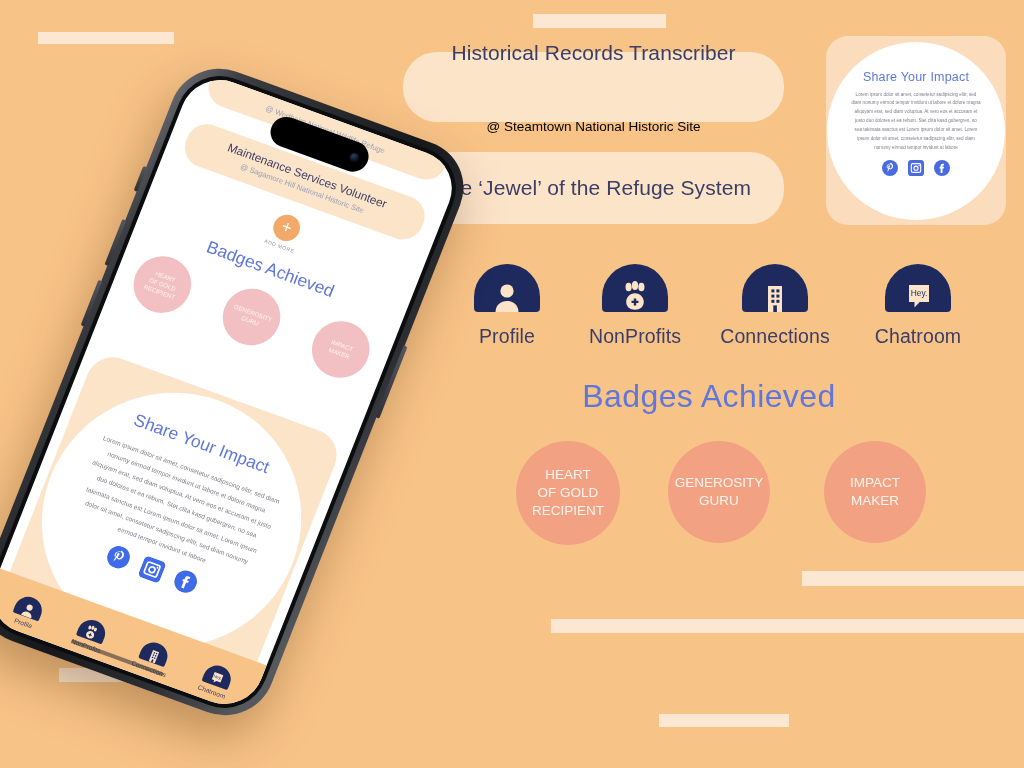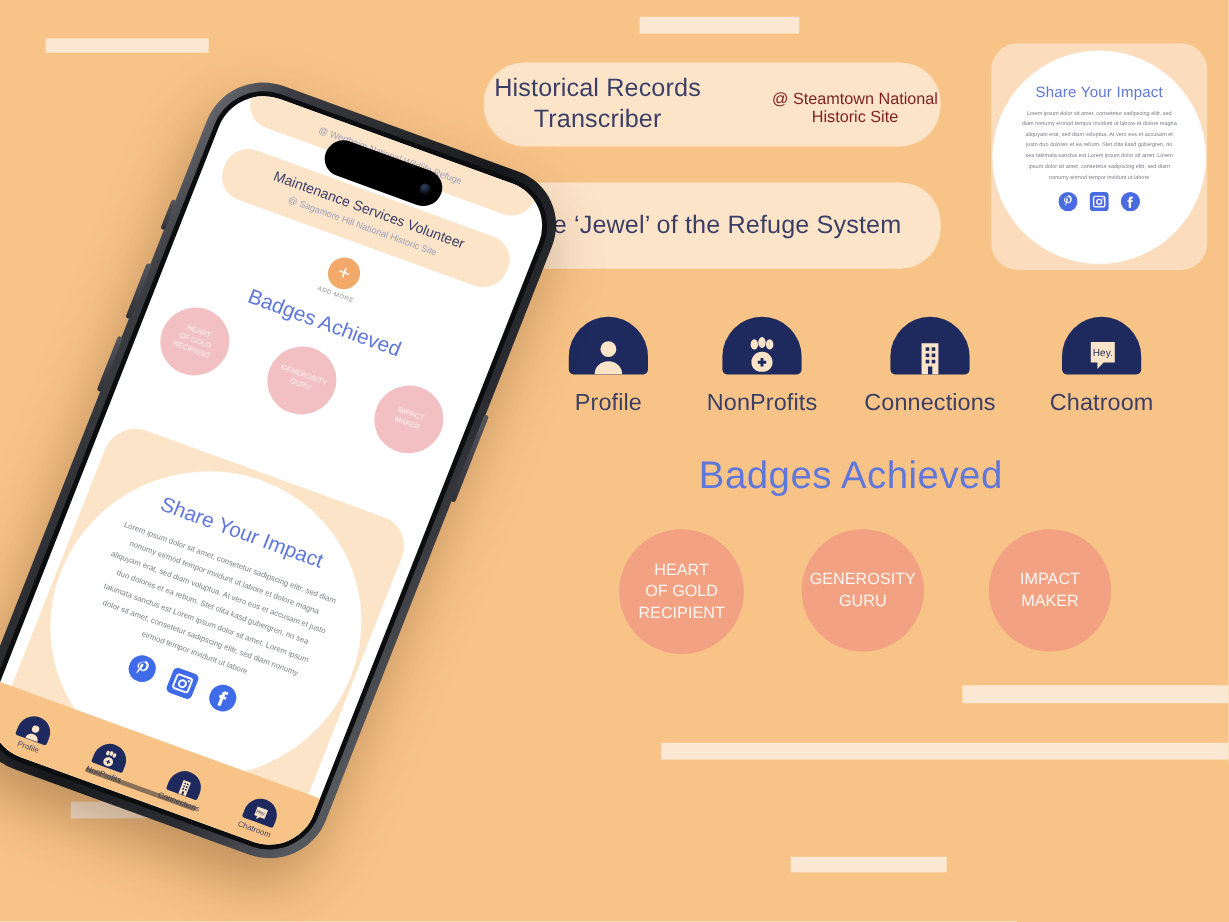--- a/index.html
+++ b/index.html
@@ -19,29 +19,29 @@
   .d2{ left:533px; top:14px;  width:133px; height:14px; }
   .d3{ left:802px; top:571px; width:222px; height:15px; }
   .d4{ left:551px; top:619px; width:473px; height:14px; }
   .d5{ left:8px;   top:621px; width:130px; height:14px; }
   .d6{ left:59px;  top:668px; width:134px; height:14px; }
   .d7{ left:659px; top:714px; width:130px; height:13px; }
 
   
   .job-card{
     position:absolute; background:#fce4c9; border-radius:34px;
-    display:flex; flex-direction:row; align-items:center;
+    display:flex; flex-direction:column; align-items:center;
     justify-content:center; text-align:center;gap:48px;
   }
   .job-card .jc-title{
     font-size:21px; color:#3a3e66; letter-spacing:.1px;
     font-weight:400; line-height:1.25;
   }
   .job-card .jc-sub{
-    font-size:13.5px; color:#7f1d1d; margin-top:5px; font-weight:400;
+    font-size:13.5px; color:#000000; margin-top:5px; font-weight:400;
   }
   .jobA{ left:403px; top:52px;  width:381px; height:70px; }
   .jobB{ left:403px; top:152px; width:381px; height:72px; }
 
   
   .impact-card{
     position:absolute; left:826px; top:36px; width:180px; height:189px;
     background:#fbdcbc; border-radius:22px; overflow:hidden;
   }
   .impact-circle{

